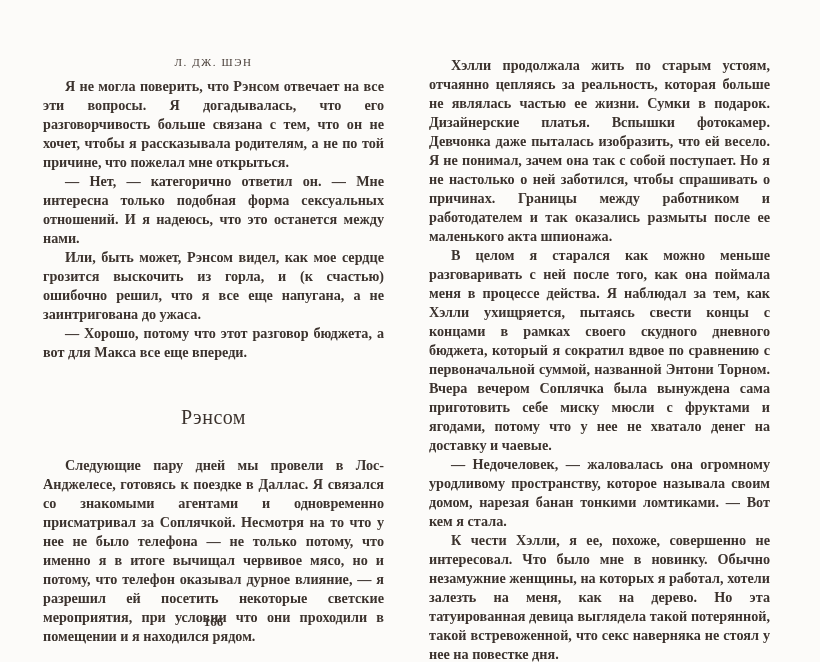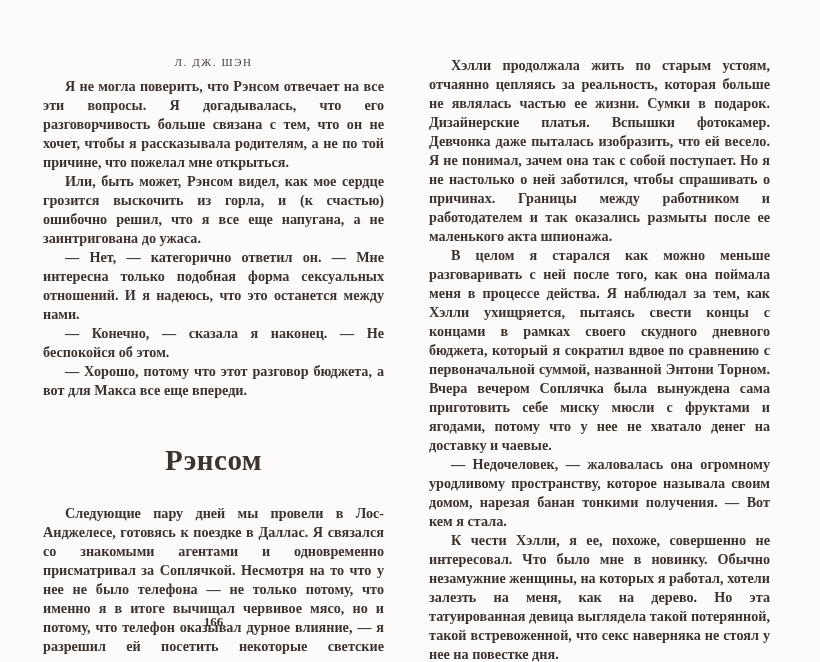--- a/index.html
+++ b/index.html
@@ -40,22 +40,22 @@
     margin: 0;
     font-size: 14.2px;
     line-height: 19px;
     text-align: justify;
     text-indent: 22px;
     hyphens: auto;
     font-weight: bold;
     -webkit-hyphens: auto;
   }
   .chapter-title {
-    font-size: 29px;
-    font-weight: bold;
+    font-size: 20px;
+    font-weight: normal;
     text-align: center;
     text-indent: 0;
     margin: 44px 0 27px 0;
     letter-spacing: 0.5px;
     color: #3c332e;
   }
   .page-number {
     position: absolute;
     bottom: 44px;
     left: 0;
@@ -69,35 +69,34 @@
 </style>
 </head>
 <body>
 
 <div class="spread">
 
   <div class="page">
     <div class="running-head">Л. ДЖ. ШЭН</div>
     <div class="body-text">
       <p>Я не могла поверить, что Рэнсом отвечает на все эти вопросы. Я догадывалась, что его разговорчивость больше связана с тем, что он не хочет, чтобы я рассказывала родителям, а не по той причине, что пожелал мне открыться.</p>
+      <p>— Нет, — категорично ответил он. — Мне интересна только подобная форма сексуальных отношений. И я надеюсь, что это останется между нами.</p>
       <p>Или, быть может, Рэнсом видел, как мое сердце грозится выскочить из горла, и (к счастью) ошибочно решил, что я все еще напугана, а не заинтригована до ужаса.</p>
-      <p>— Нет, — категорично ответил он. — Мне интересна только подобная форма сексуальных отношений. И я надеюсь, что это останется между нами.</p>
-      <p>— Конечно, — сказала я наконец. — Не беспокойся об этом.</p>
       <p>— Хорошо, потому что этот разговор бюджета, а вот для Макса все еще впереди.</p>
       <h1 class="chapter-title">Рэнсом</h1>
       <p>Следующие пару дней мы провели в Лос-Анджелесе, готовясь к поездке в Даллас. Я связался со знакомыми агентами и одновременно присматривал за Соплячкой. Несмотря на то что у нее не было телефона — не только потому, что именно я в итоге вычищал червивое мясо, но и потому, что телефон оказывал дурное влияние, — я разрешил ей посетить некоторые светские мероприятия, при условии что они проходили в помещении и я находился рядом.</p>
 
     </div>
     <div class="page-number">166</div>
   </div>
 
   <div class="page">
     <div class="body-text">
       <p>Хэлли продолжала жить по старым устоям, отчаянно цепляясь за реальность, которая больше не являлась частью ее жизни. Сумки в подарок. Дизайнерские платья. Вспышки фотокамер. Девчонка даже пыталась изобразить, что ей весело. Я не понимал, зачем она так с собой поступает. Но я не настолько о ней заботился, чтобы спрашивать о причинах. Границы между работником и работодателем и так оказались размыты после ее маленького акта шпионажа.</p>
       <p>В целом я старался как можно меньше разговаривать с ней после того, как она поймала меня в процессе действа. Я наблюдал за тем, как Хэлли ухищряется, пытаясь свести концы с концами в рамках своего скудного дневного бюджета, который я сократил вдвое по сравнению с первоначальной суммой, названной Энтони Торном. Вчера вечером Соплячка была вынуждена сама приготовить себе миску мюсли с фруктами и ягодами, потому что у нее не хватало денег на доставку и чаевые.</p>
-      <p>— Недочеловек, — жаловалась она огромному уродливому пространству, которое называла своим домом, нарезая банан тонкими получения. — Вот кем я стала.</p>
+      <p>— Недочеловек, — жаловалась она огромному уродливому пространству, которое называла своим домом, нарезая банан тонкими ломтиками. — Вот кем я стала.</p>
       <p>К чести Хэлли, я ее, похоже, совершенно не интересовал. Что было мне в новинку. Обычно незамужние женщины, на которых я работал, хотели залезть на меня, как на дерево. Но эта татуированная девица выглядела такой потерянной, такой встревоженной, что секс наверняка не стоял у нее на повестке дня.</p>
       <p>Спустя неделю после получения записки от Козлова мы с Соплячкой сели в самолет до Далласа. Летели первым классом. Не так удобно, как частным самолетом, но я почувствовал облегчение, оставив Лос-Анджелес позади.</p>
 
     </div>
   </div>
 
 </div>
 
 </body></html>

